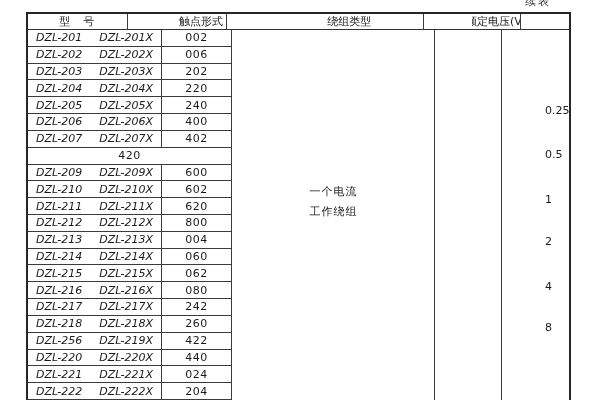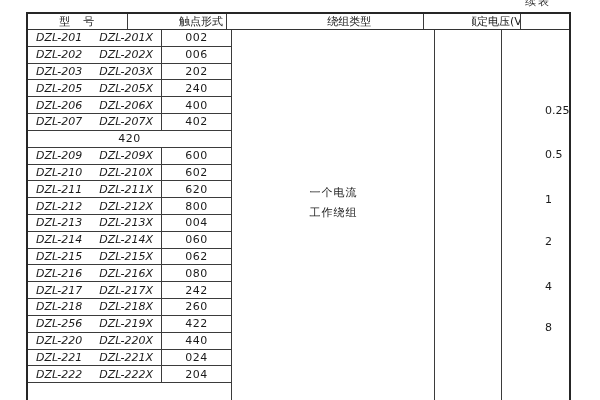--- a/index.html
+++ b/index.html
@@ -39,21 +39,20 @@
     display:flex; align-items:center; justify-content:center; gap:17px;
     font-size:11px; white-space:nowrap;font-style:italic;
   }
   .cell-contact {
     flex:1; display:flex; align-items:center; justify-content:center;
     font-size:11px; letter-spacing:0.5px;
   }
   .col-winding {
     position:absolute; left:205px; top:0; width:202px; height:100%;
     border-right:1px solid #3b3b3b;
-    font-family:Liberation Serif, serif;
   }
   .winding-text {
     position:absolute; left:0; right:0; top:172px; transform:translateY(-50%);
     text-align:center; font-size:11px; line-height:20px; letter-spacing:1px;
   }
   .col-voltage {
     position:absolute; left:408px; top:0; width:66px; height:100%;
     border-right:1px solid #3b3b3b;
   }
   .col-current { position:absolute; left:475px; top:0; right:0; height:100%; }
@@ -105,20 +104,27 @@
   </div>
 
   <div class="row">
     <div class="cell-model">
       <span>DZL-203</span>
       <span>DZL-203X</span>
     </div>
     <div class="cell-contact">202</div>
   </div>
 
+  <div class="row">
+    <div class="cell-model">
+      <span>DZL-204</span>
+      <span>DZL-204X</span>
+    </div>
+    <div class="cell-contact">220</div>
+  </div>
 
   <div class="row">
     <div class="cell-model">
       <span>DZL-205</span>
       <span>DZL-205X</span>
     </div>
     <div class="cell-contact">240</div>
   </div>
 
   <div class="row">

